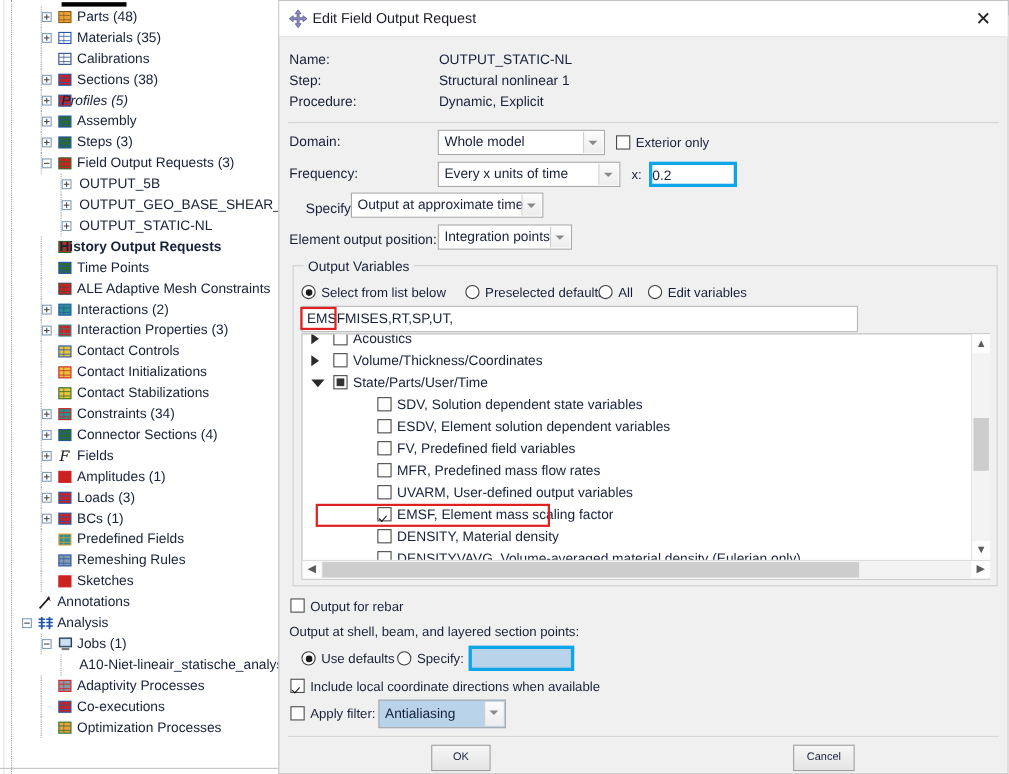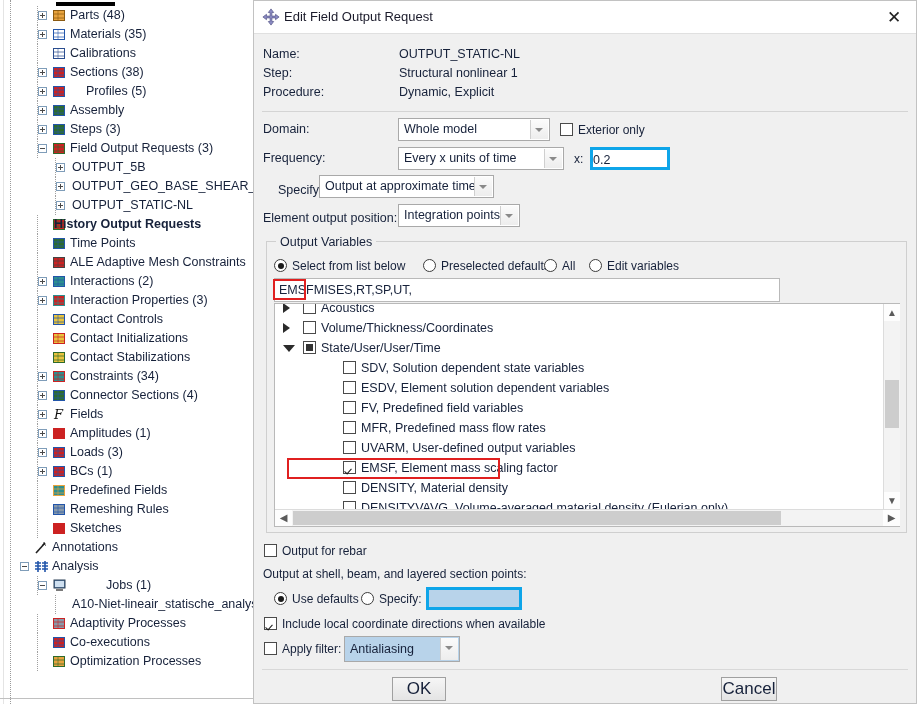--- a/index.html
+++ b/index.html
@@ -209,21 +209,21 @@
   .hsb .hthumb { position: absolute; top: 1px; height: 14px; background: #cdcdcd; }
   .hbtn {
     position: absolute; top: 0; width: 17px; height: 16px;
     color: #5a5a5a; font-size: 10px; text-align: center; line-height: 16px;
   }
 
   
   .btn {
     position: absolute; box-sizing: border-box;
     background: linear-gradient(#f6f6f6, #e4e4e4);
-    border: 1px solid #a0a0a0; font-size: 17px; color: #16213a;
+    border: 1px solid #a0a0a0; font-size: 10px; color: #16213a;
     text-align: center; line-height: 22px;
   }
   .dlg-sep { position: absolute; height: 1px; background: #d8d8d8; }
 </style>
 </head>
 <body>
 
 <div id="root">
 
   <div class="app-bg">
@@ -274,21 +274,21 @@
           <span class="tlabel" style="left: 70px;">Sections (38)</span>
         </div>
         <div class="tnode">
           <span class="guide" style="left: 37px;"></span>
           <span class="expander plus" style="left: 38px;"></span>
           <span class="tico" style="left: 52px;"><svg width="15" height="15" viewBox="0 0 15 15">
               <rect x="1.5" y="2.5" width="11" height="10" fill="#cc2222" stroke="#2255aa" stroke-width="1"></rect>
               <path d="M2 10 L12 10 M2 6 L12 6" stroke="#2255aa" stroke-width="0.9" opacity="0.8"></path>
               <path d="M6 3 L6 12" stroke="#2255aa" stroke-width="0.9" opacity="0.6"></path>
             </svg></span>
-          <span class="tlabel" style="left: 86px;">Profiles (5)</span>
+          <span class="tlabel" style="left: 56px; font-style: italic;">Profiles (5)</span>
         </div>
         <div class="tnode">
           <span class="guide" style="left: 37px;"></span>
           <span class="expander plus" style="left: 38px;"></span>
           <span class="tico" style="left: 52px;"><svg width="15" height="15" viewBox="0 0 15 15">
               <rect x="1.5" y="2.5" width="11" height="10" fill="#2d6b2d" stroke="#2255aa" stroke-width="1"></rect>
               <path d="M2 10 L12 10 M2 6 L12 6" stroke="#2255aa" stroke-width="0.9" opacity="0.8"></path>
               <path d="M6 3 L6 12" stroke="#2255aa" stroke-width="0.9" opacity="0.6"></path>
             </svg></span>
           <span class="tlabel" style="left: 70px;">Assembly</span>
@@ -505,21 +505,21 @@
           <span class="tlabel" style="left: 52px;">Analysis</span>
         </div>
         <div class="tnode">
           <span class="guide" style="left: 37px;"></span>
           <span class="expander" style="left: 38px;"></span>
           <span class="tico" style="left: 52px;"><svg width="15" height="15" viewBox="0 0 15 15">
               <rect x="2" y="2" width="11" height="8" fill="#5b7fa8" stroke="#2b3f55"></rect>
               <rect x="3" y="3" width="9" height="6" fill="#cfe0f0"></rect>
               <rect x="4" y="11" width="7" height="2" fill="#7a7a7a"></rect>
             </svg></span>
-          <span class="tlabel" style="left: 70px; margin-left: 36px;">Jobs (1)</span>
+          <span class="tlabel" style="left: 70px;">Jobs (1)</span>
         </div>
         <div class="tnode">
           <span class="guide" style="left: 55px;"></span>
           <span class="tlabel" style="left: 72px;">A10-Niet-lineair_statische_analyse_m</span>
         </div>
         <div class="tnode">
           <span class="guide" style="left: 37px;"></span>
           <span class="tico" style="left: 52px;"><svg width="15" height="15" viewBox="0 0 15 15">
               <rect x="1.5" y="2.5" width="11" height="10" fill="#8899aa" stroke="#cc2222" stroke-width="1"></rect>
               <path d="M2 10 L12 10 M2 6 L12 6" stroke="#cc2222" stroke-width="0.9" opacity="0.8"></path>
@@ -625,21 +625,21 @@
             <span style="position: absolute; left: 46px;">Acoustics</span>
           </div>
           <div class="lrow" style="top: 14px; left: 0px;">
             <span class="tri right" style="left: 8px; top: 5px;"></span>
             <span class="chk" style="left: 28px; top: 3px;"></span>
             <span style="position: absolute; left: 46px;">Volume/Thickness/Coordinates</span>
           </div>
           <div class="lrow" style="top: 34px; left: 0px;">
             <span class="tri down" style="left: 8px; top: 7px;"></span>
             <span class="chk partial" style="left: 28px; top: 3px;"></span>
-            <span style="position: absolute; left: 46px;">State/User/User/Time</span>
+            <span style="position: absolute; left: 46px;">State/Parts/User/Time</span>
           </div>
           <div class="lrow" style="top: 54px; left: 0px;">
             <span class="chk" style="left: 68px; top: 3px;"></span>
             <span style="position: absolute; left: 86px;">SDV, Solution dependent state variables</span>
           </div>
           <div class="lrow" style="top: 74px; left: 0px;">
             <span class="chk" style="left: 68px; top: 3px;"></span>
             <span style="position: absolute; left: 86px;">ESDV, Element solution dependent variables</span>
           </div>
           <div class="lrow" style="top: 94px; left: 0px;">

